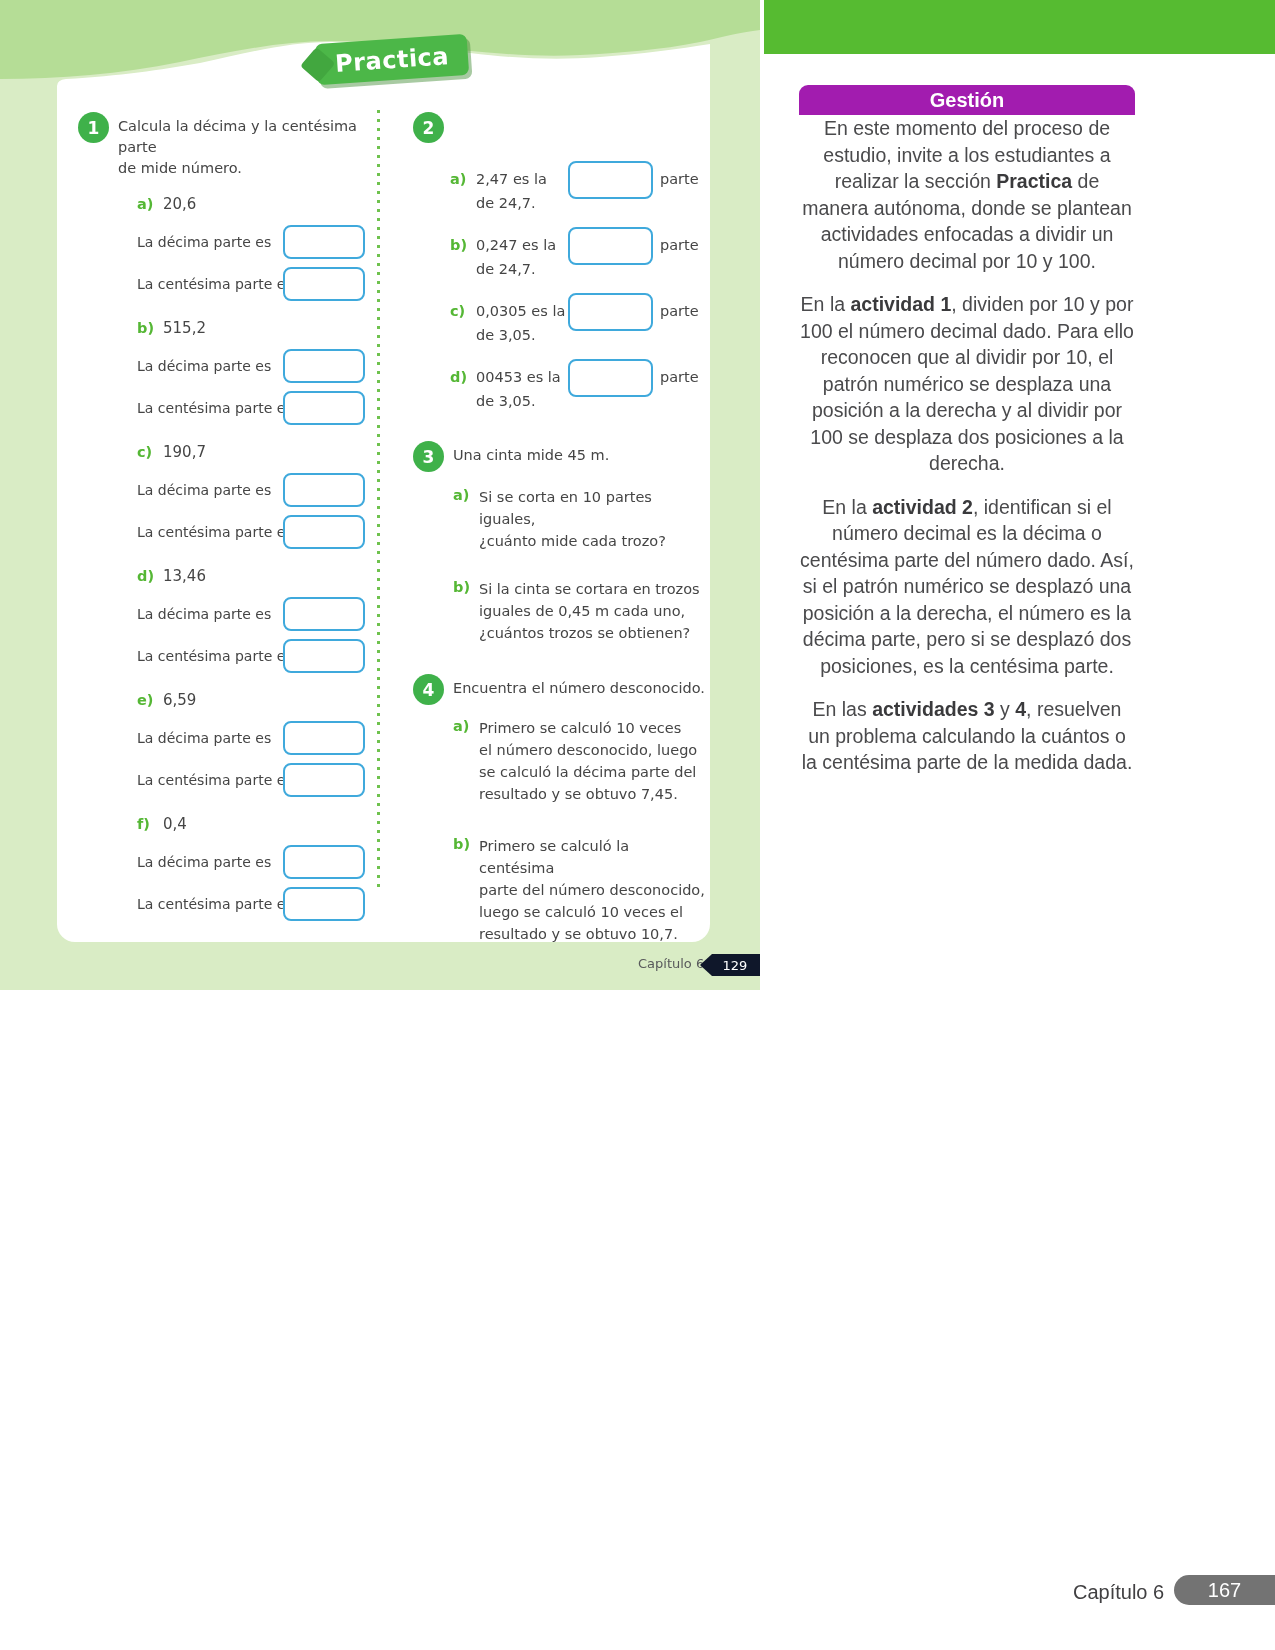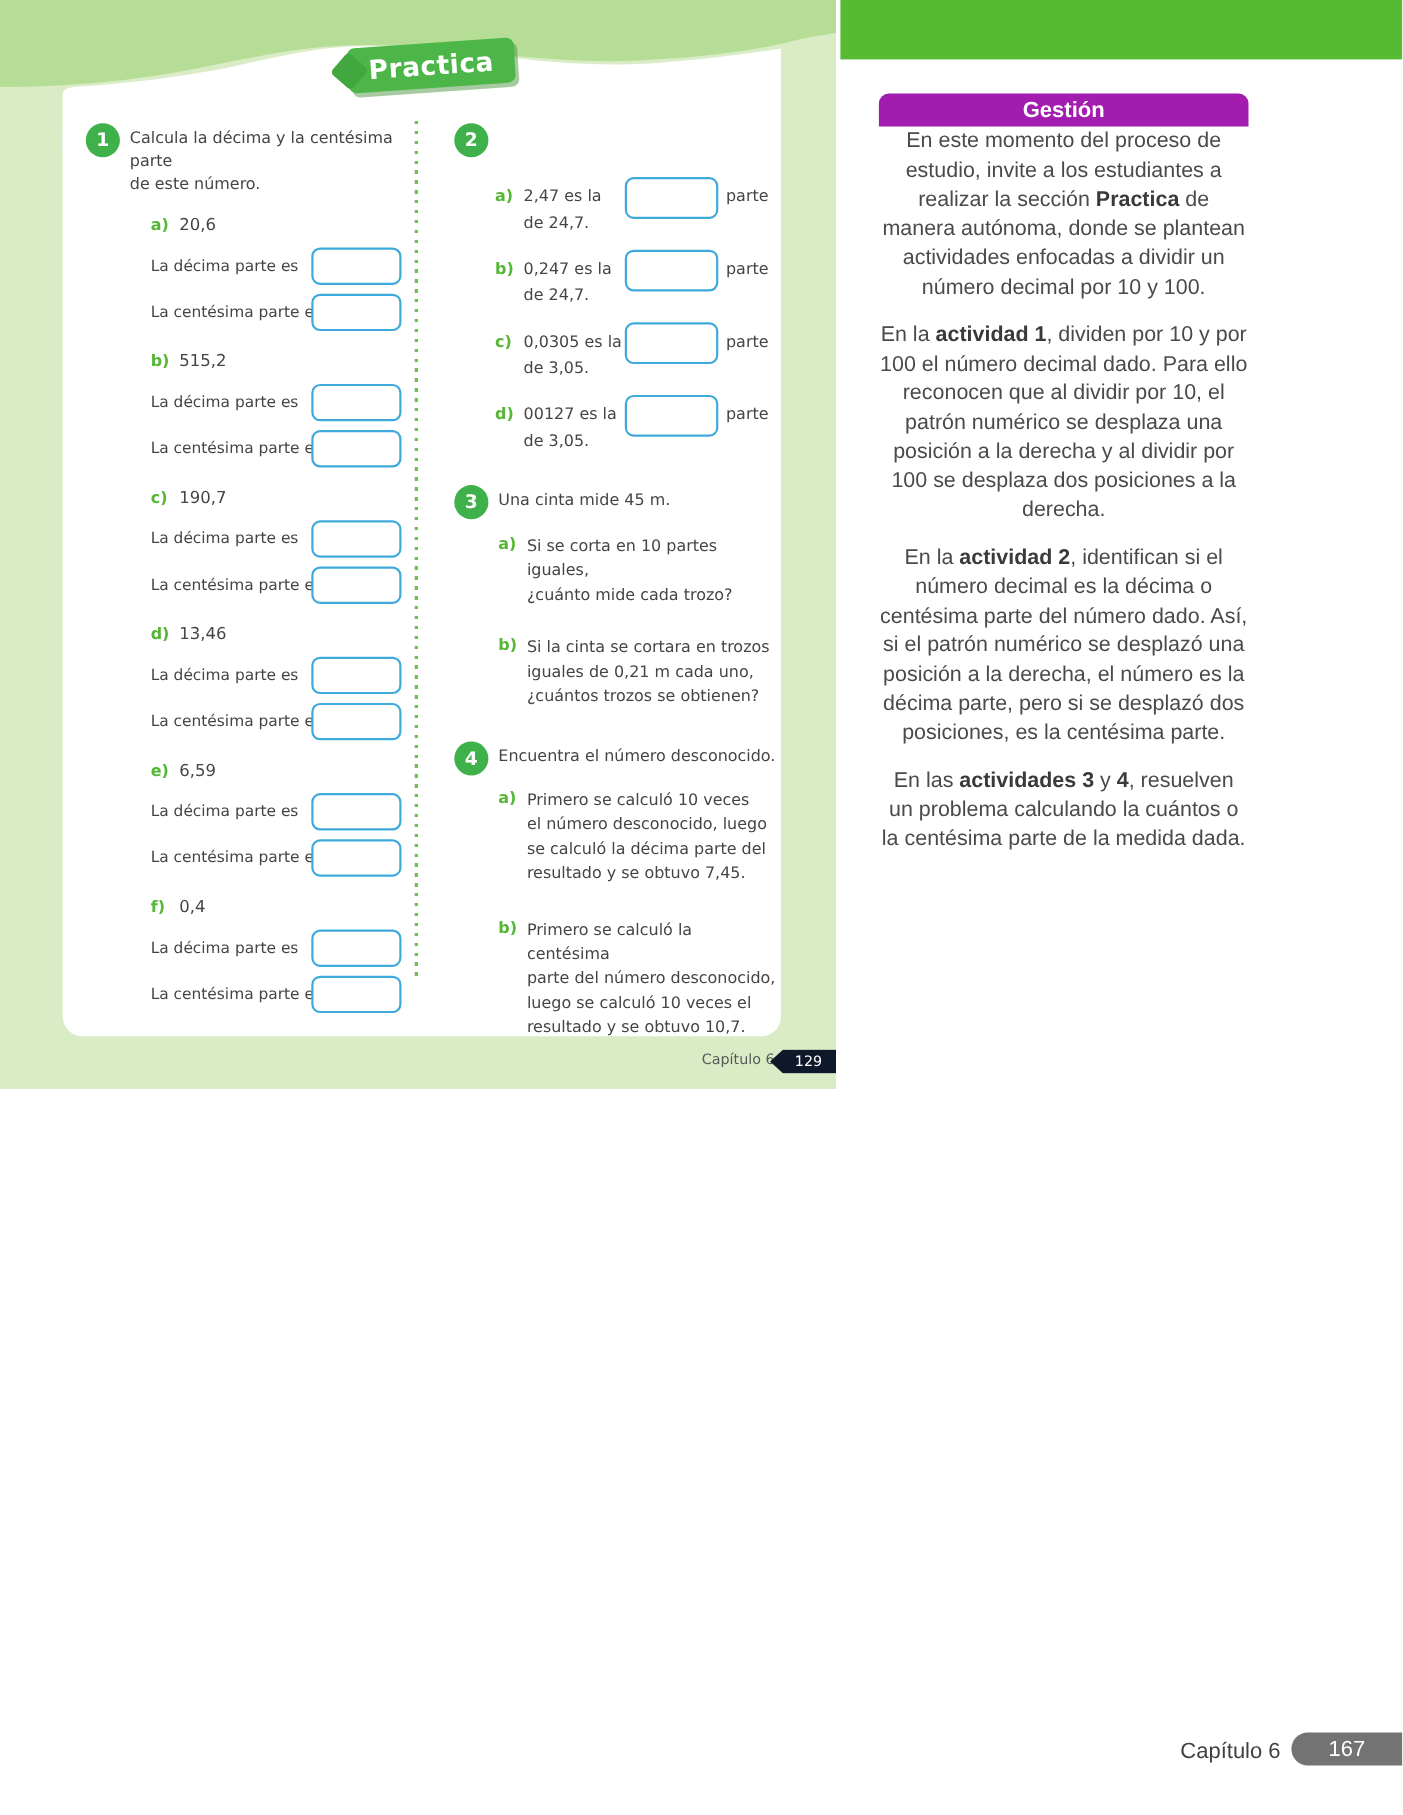--- a/index.html
+++ b/index.html
@@ -102,21 +102,21 @@
       <span class="badge-label">Practica</span>
     </div>
 
     <div class="panel" style="background:transparent; box-shadow:none;">
       <div class="divider"></div>
 
       <div class="col-left">
         <div class="q-head">
           <div class="q-circle">1</div>
           <div class="q-title">Calcula la décima y la centésima parte
-de este número.</div>
+de mide número.</div>
         </div>
 
         <div class="q1-items">
 
           <div class="q1-item">
             <div class="item-head"><span class="letter">a)</span><span>20,6</span></div>
             <div class="ans-row">
                 <span class="ans-label">La décima parte es</span>
                 <span class="ans-box"></span>
               </div>
@@ -212,40 +212,40 @@
           </div>
           <div class="q2-item">
             <span class="letter a2-letter">c)</span>
             <span class="a2-line1">0,0305 es la</span>
             <span class="a2-box"></span>
             <span class="a2-parte">parte</span>
             <span class="a2-line2">de 3,05.</span>
           </div>
           <div class="q2-item">
             <span class="letter a2-letter">d)</span>
-            <span class="a2-line1">00127 es la</span>
+            <span class="a2-line1">00453 es la</span>
             <span class="a2-box"></span>
             <span class="a2-parte">parte</span>
             <span class="a2-line2">de 3,05.</span>
           </div>
         </div>
 
         <div class="q-head mt20">
           <div class="q-circle">3</div>
           <div class="q-title">Una cinta mide 45 m.</div>
         </div>
         <div class="qa-item mt14">
           <span class="letter">a)</span>
           <span class="qa-text">Si se corta en 10 partes iguales,
 ¿cuánto mide cada trozo?</span>
         </div>
         <div class="qa-item mt26">
           <span class="letter">b)</span>
           <span class="qa-text">Si la cinta se cortara en trozos
-iguales de 0,21 m cada uno,
+iguales de 0,45 m cada uno,
 ¿cuántos trozos se obtienen?</span>
         </div>
 
         <div class="q-head mt30">
           <div class="q-circle">4</div>
           <div class="q-title">Encuentra el número desconocido.</div>
         </div>
         <div class="qa-item mt12">
           <span class="letter">a)</span>
           <span class="qa-text">Primero se calculó 10 veces

